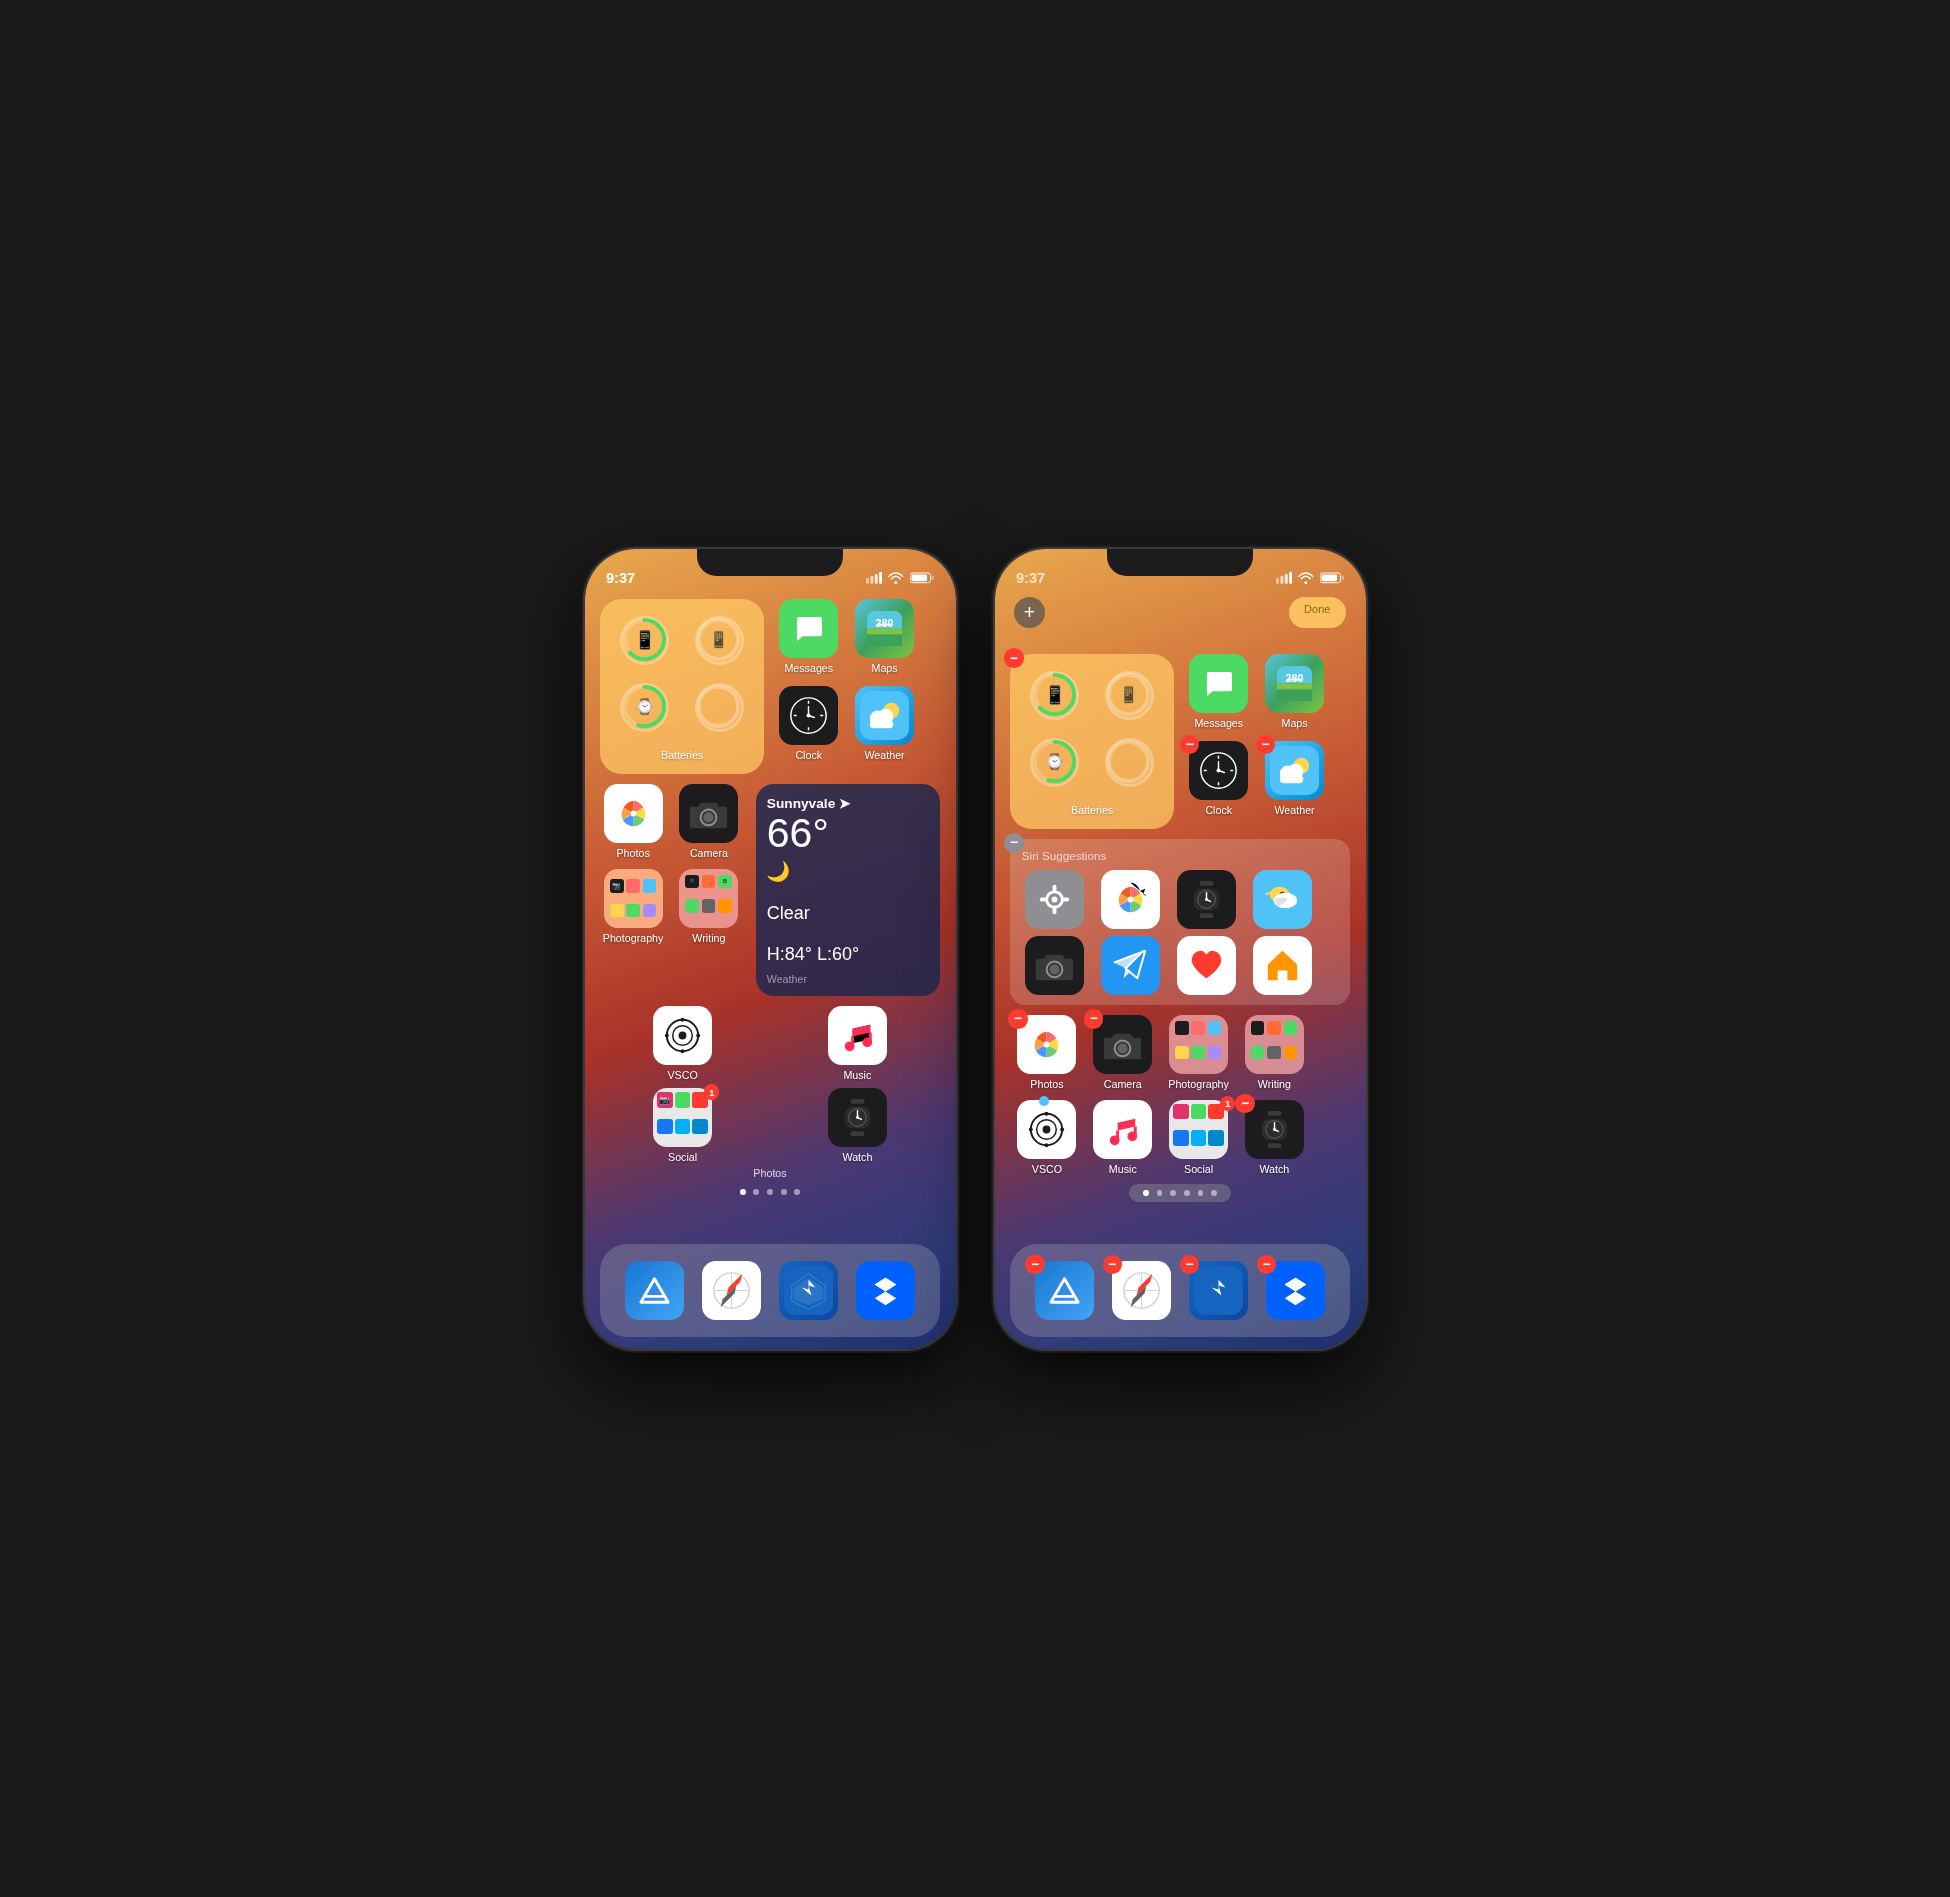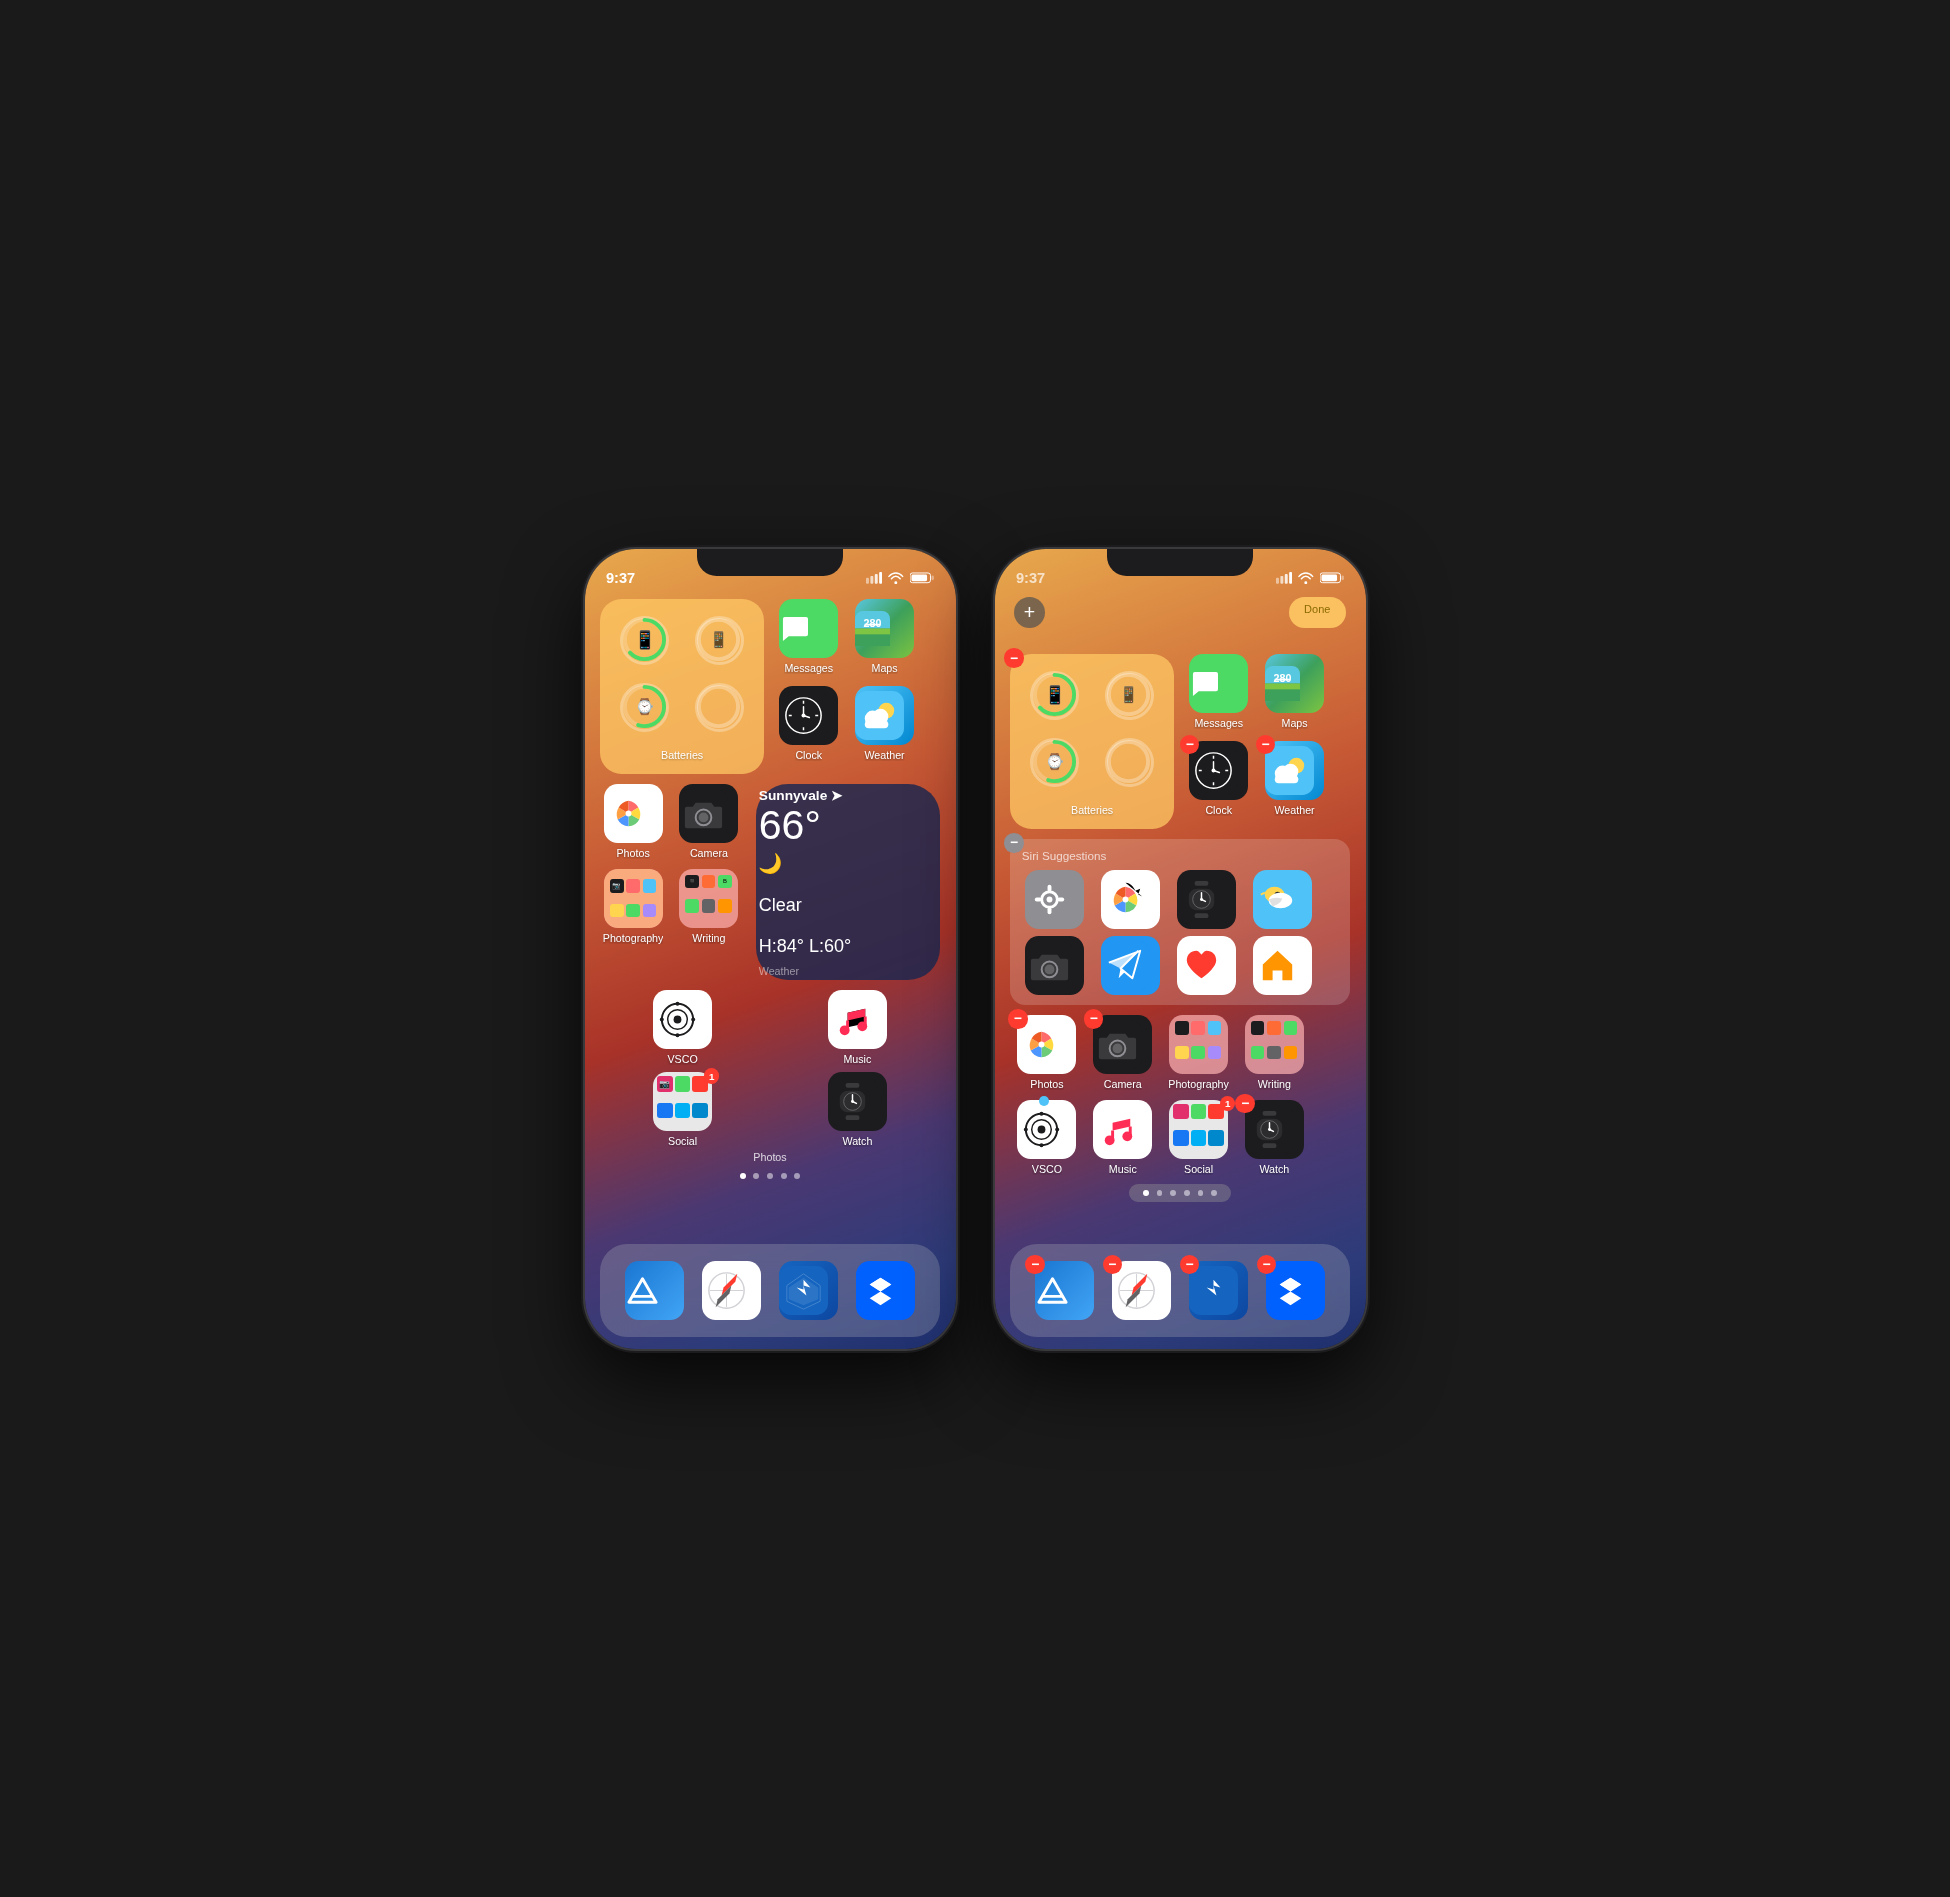--- a/index.html
+++ b/index.html
@@ -143,20 +143,21 @@
       gap: 3.9px;
       width: 66px;
       position: relative;
     }
     .app-icon-img {
       width: 59px;
       height: 59px;
       border-radius: 13.7px;
       display: flex;
       align-items: center;
+      justify-content: center;
       font-size: 27px;
       overflow: hidden;
       position: relative;
     }
     .app-icon-label {
       color: white;
       font-size: 10.7px;
       text-align: left;
       text-shadow: 0 1px 2.9px rgba(0,0,0,0.5);
       max-width: 66px;
@@ -182,22 +183,22 @@
     .icon-settings { background: #8e8e93; }
     .icon-twitterrific { background: #4fc3f7; }
     .icon-telegram { background: #2196f3; }
     .icon-health { background: white; }
     .icon-home { background: white; }
 
     
     .widget-weather {
       flex: 1;
       background: rgba(30,40,80,0.85);
-      border-radius: 32px;
-      padding: 3px;
+      border-radius: 18px;
+      padding: 11px;
       color: white;
       min-height: 127px;
     }
     .weather-city { font-size: 13.7px; font-weight: 600; }
     .weather-temp { font-size: 41px; font-weight: 300; line-height: 1.1; }
     .weather-condition { font-size: 18px; margin-top: 20px; }
 
     
     .widget-photo {
       width: 164px;

